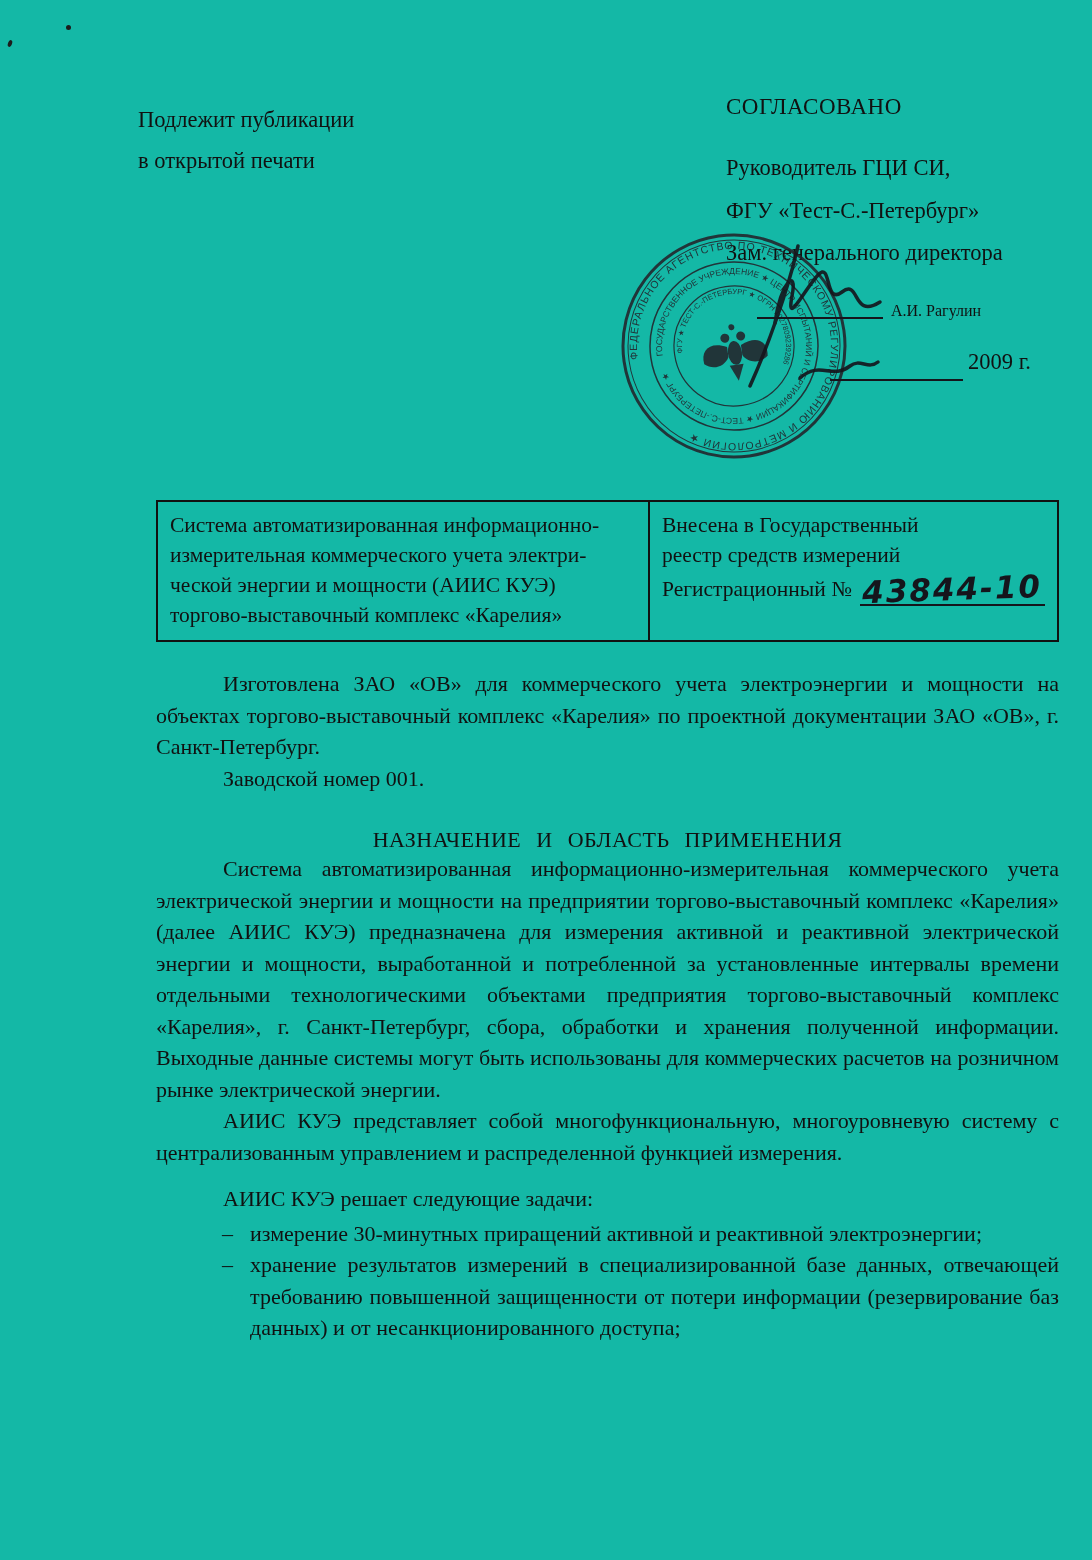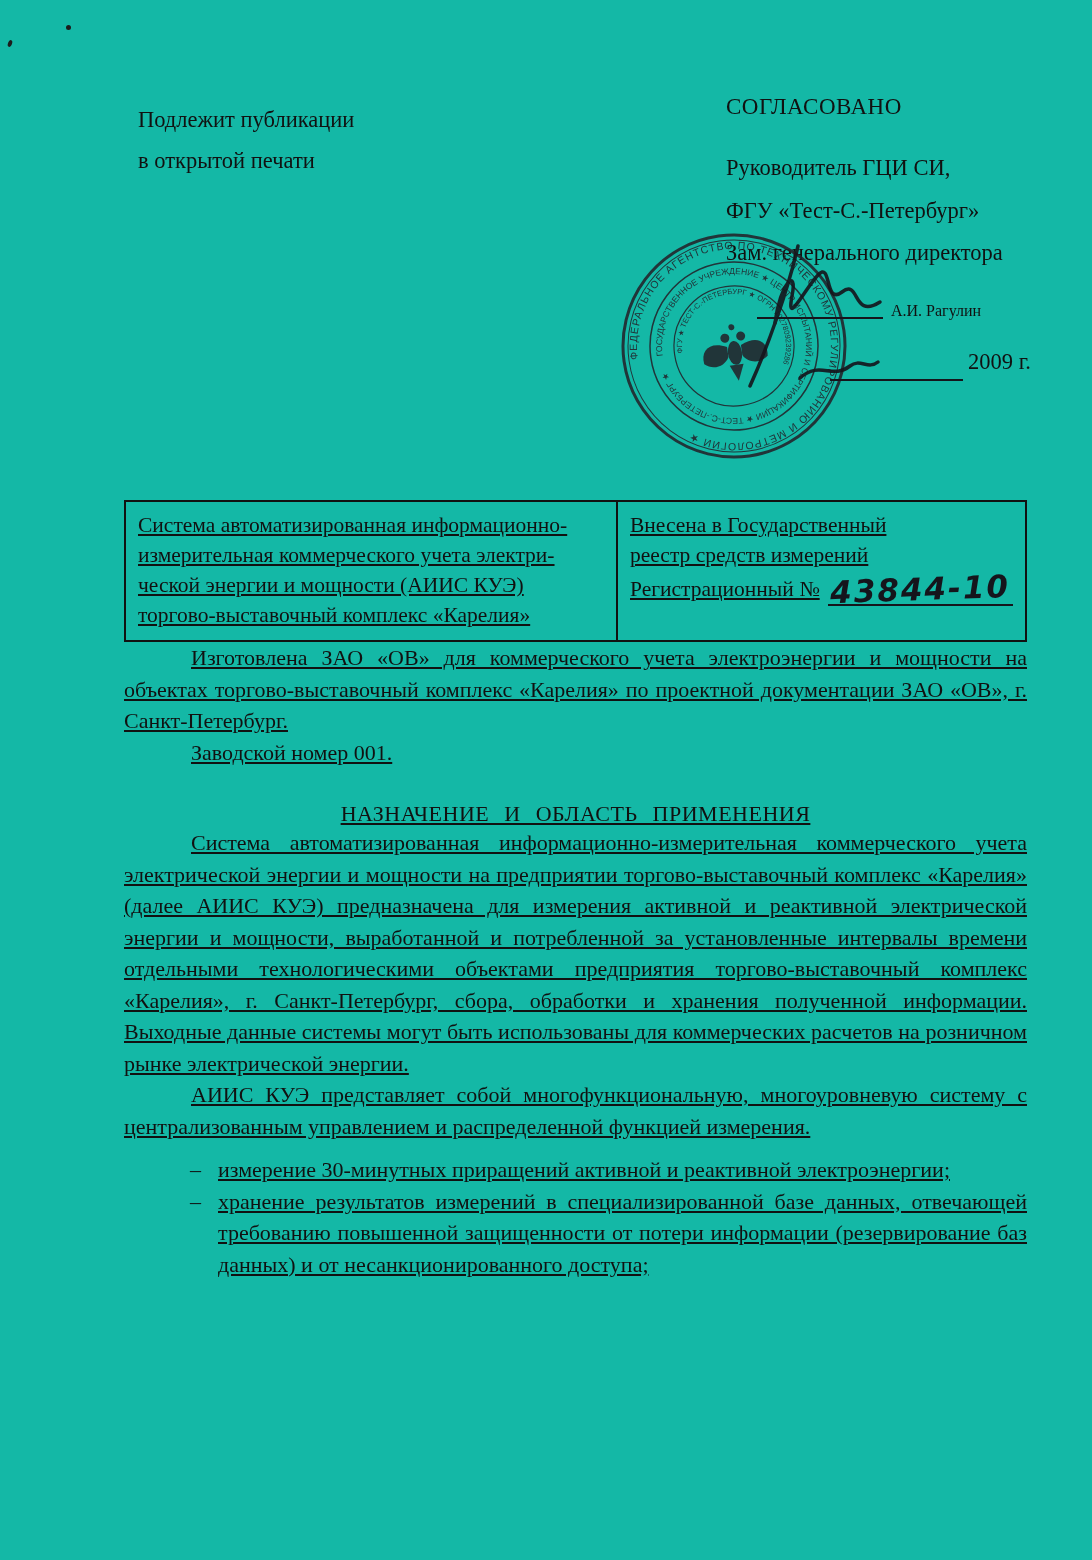--- a/index.html
+++ b/index.html
@@ -37,21 +37,21 @@
     width:260px; height:200px;
     stroke:#15151c; stroke-width:3.5; fill:none; stroke-linecap:round;
     opacity:0.9; pointer-events:none;
   }
   .sig-line  { position:absolute; left:757px; top:317px; width:126px; border-top:2px solid #15151c; }
   .sig-name  { position:absolute; left:891px; top:302px; font-size:16px; }
   .year-line { position:absolute; left:830px; top:379px; width:133px; border-top:2px solid #15151c; }
   .year-text { position:absolute; left:968px; top:349px; font-size:22.5px; }
 
   
-  .flow { position:absolute; left:124px; top:500px; width:903px;text-decoration:underline; }
+  .flow { position:absolute; left:156px; top:500px; width:903px; }
 
   .title-table { width:100%; border-collapse:collapse; }
   .title-table td {
     border:2px solid #111111;
     vertical-align:top;
     padding:8px 12px 10px 12px;
     font-size:21.5px; line-height:30px;
   }
   .title-table .cell-left { width:492px; }
   .reg-line { display:flex; align-items:baseline; }
@@ -67,25 +67,25 @@
     font-style:italic; font-weight:bold;
     font-size:31px; letter-spacing:2px;
     display:inline-block;
     transform:rotate(-2deg) translateY(4px);
     color:#15151c;
   }
 
   .para { font-size:22px; line-height:31.5px; text-align:justify; text-indent:67px; }
   .doc-heading { font-size:22px; text-align:center; word-spacing:9px; letter-spacing:0.5px; }
 
-  .intro-p1 { }
+  .intro-p1 { margin-top:26px; }
   .purpose-heading { margin-top:33px; }
   .desc-heading { margin-top:34px; margin-bottom:22px; }
   .tasks-intro { margin-top:15px; }
-  .tasks { margin-top:12px; }
+  .tasks { margin-top:3px; }
   .task {
     position:relative; padding-left:94px;
     font-size:22px; line-height:31.5px; text-align:justify;
   }
   .task::before { content:"–"; position:absolute; left:66px; top:0; }
 </style>
 </head>
 <body>
 
 <div class="page">
@@ -171,20 +171,21 @@
     </tbody>
       </table>
 
     <p class="para intro-p1">Изготовлена ЗАО «ОВ» для коммерческого учета электроэнергии и мощности на объектах торгово-выставочный комплекс «Карелия» по проектной документации ЗАО «ОВ», г. Санкт-Петербург.</p>
     <p class="para">Заводской номер 001.</p>
 
     <div class="doc-heading purpose-heading">НАЗНАЧЕНИЕ И ОБЛАСТЬ ПРИМЕНЕНИЯ</div>
     <p class="para">Система автоматизированная информационно-измерительная коммерческого учета электрической энергии и мощности на предприятии торгово-выставочный комплекс «Карелия» (далее АИИС КУЭ) предназначена для измерения активной и реактивной электрической энергии и мощности, выработанной и потребленной за установленные интервалы времени отдельными технологическими объектами предприятия торгово-выставочный комплекс «Карелия», г. Санкт-Петербург, сбора, обработки и хранения полученной информации. Выходные данные системы могут быть использованы для коммерческих расчетов на розничном рынке электрической энергии.</p>
 
     <p class="para">АИИС КУЭ представляет собой многофункциональную, многоуровневую систему с централизованным управлением и распределенной функцией измерения.</p>
+    <p class="para tasks-intro">АИИС КУЭ решает следующие задачи:</p>
 
     <div class="tasks">
       <div class="task">измерение 30-минутных приращений активной и реактивной электроэнергии;</div>
       <div class="task">хранение результатов измерений в специализированной базе данных, отвечающей требованию повышенной защищенности от потери информации (резервирование баз данных) и от несанкционированного доступа;</div>
     </div>
 
   </div>
 </div>
 
 </body></html>

